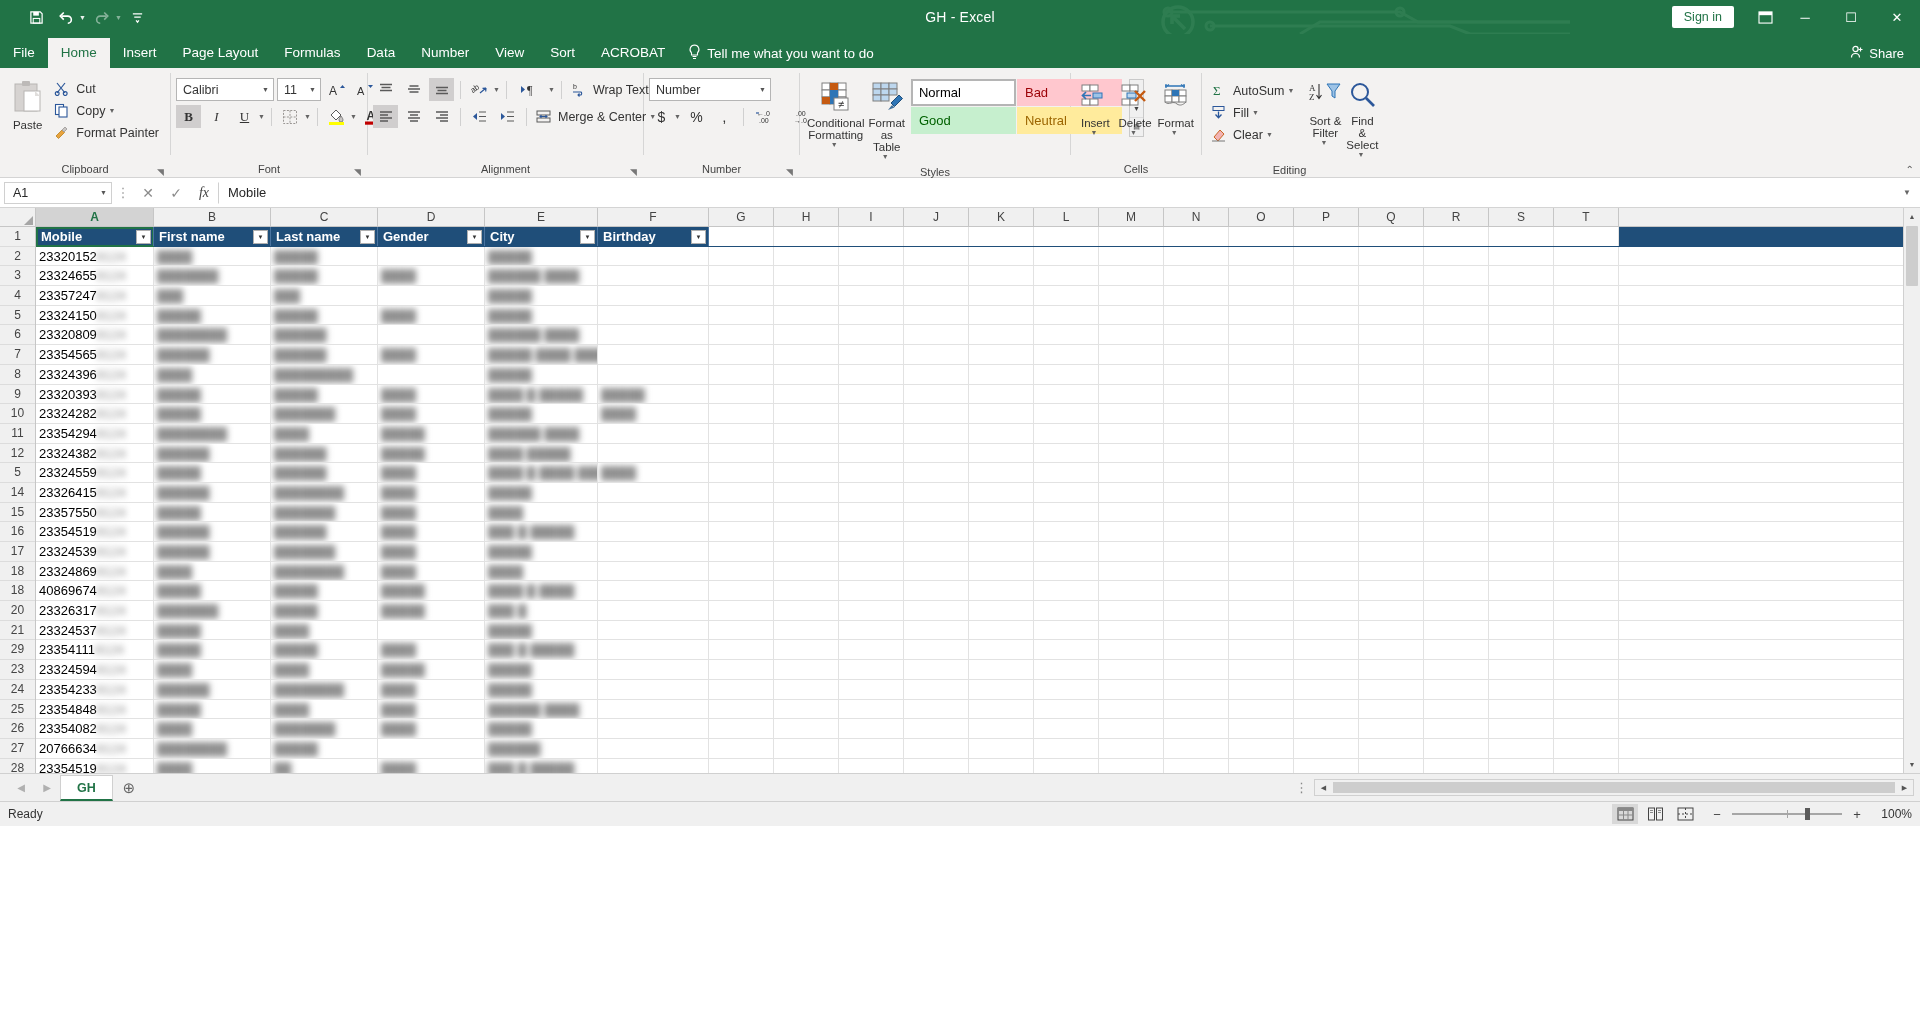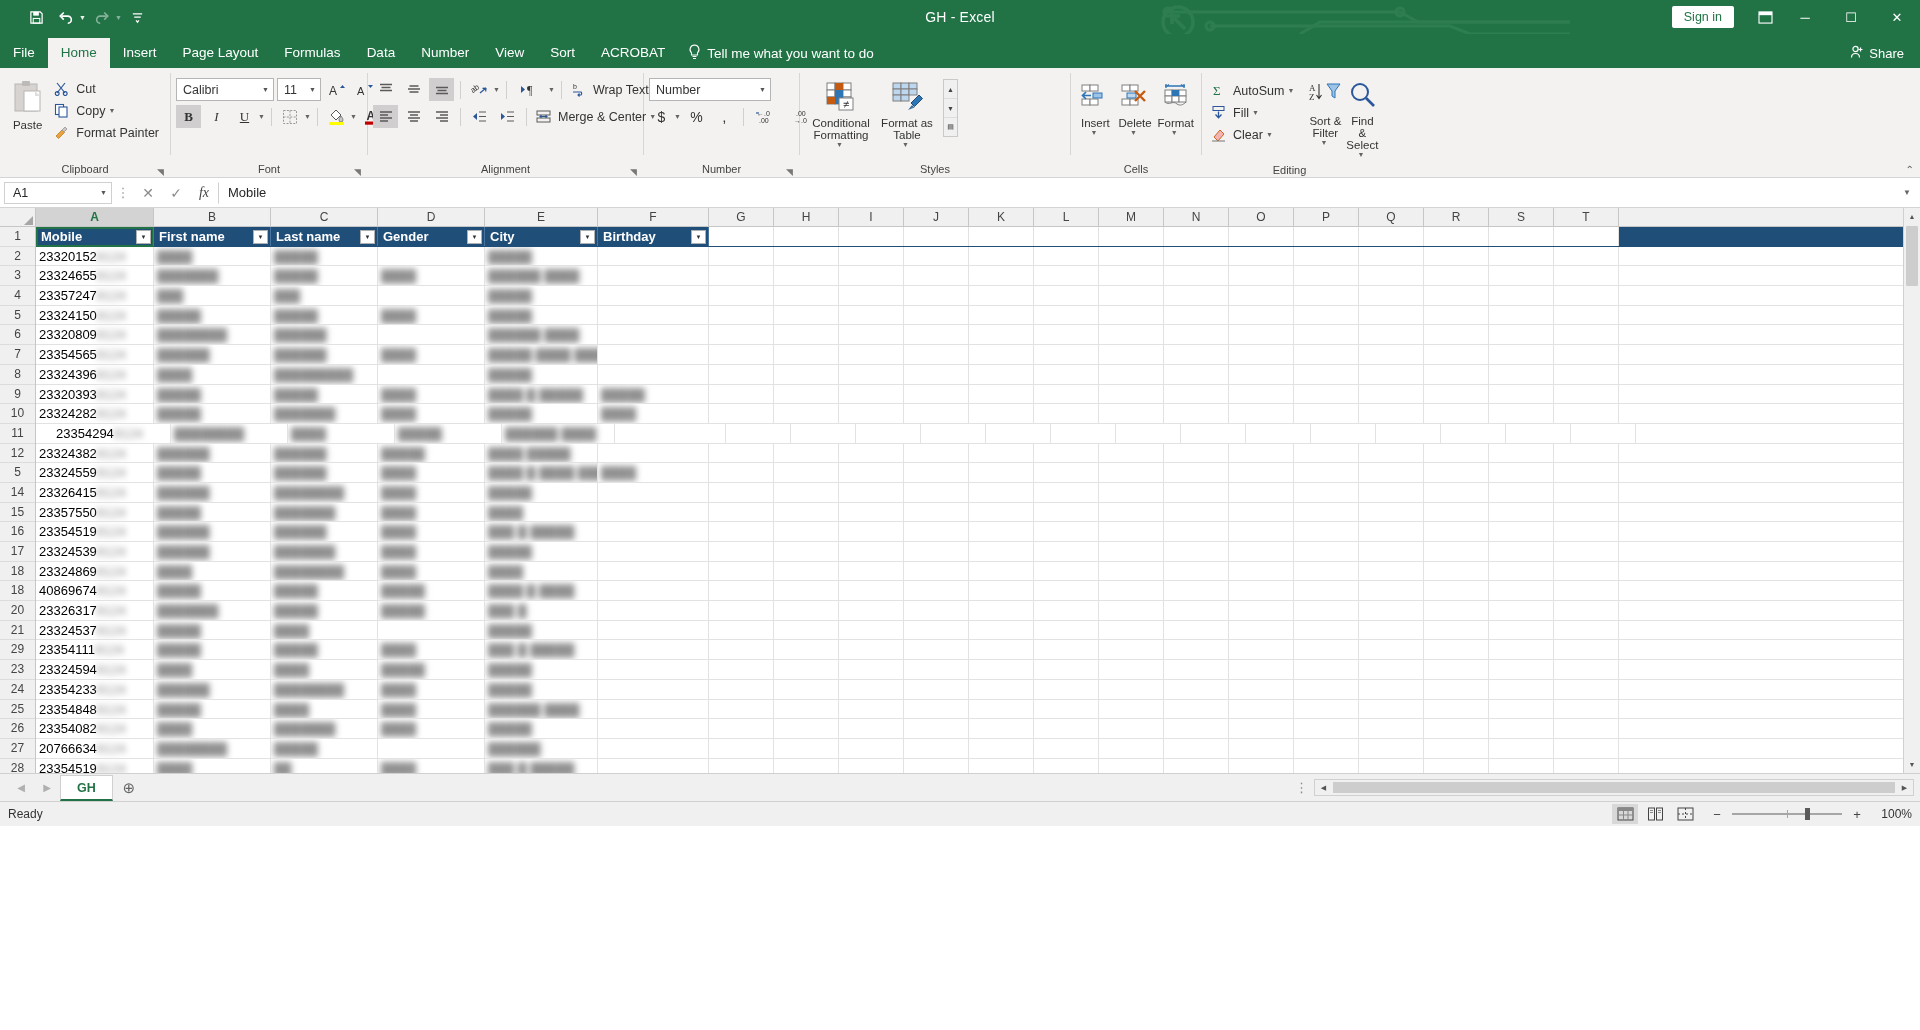--- a/index.html
+++ b/index.html
@@ -534,20 +534,26 @@
                 <rect x="12" y="14" width="8" height="6"></rect>
               </g>
               <path d="M22 22 L30 14 l3.5 3.5 L25.5 25.5z" fill="#2e75b6" stroke="#1f4e79"></path>
               <path d="M19 29 l4-5 2.5 2.5z" fill="#41719c"></path>
             </svg>
         </span>
         <span class="lbl">Format as Table</span>
         <span class="caret" style="color:#555">▼</span>
       </div>
       <div style="display:flex;align-items:flex-start;margin-left:4px;margin-top:1px">
+        <div style="display:grid;grid-template-columns:105px 110px;grid-gap:1px;">
+          <div class="stylebox" style="outline:2px solid #b5b5b5;outline-offset:-2px;background:#ffffff;color:#000000">Normal</div>
+          <div class="stylebox" style="background:#ffc7ce;color:#9c0006;border-color:#ffc7ce">Bad</div>
+          <div class="stylebox" style="background:#c6efce;color:#006100;border-color:#c6efce">Good</div>
+          <div class="stylebox" style="background:#ffeb9c;color:#9c6500;border-color:#ffeb9c">Neutral</div>
+        </div>
         <div class="scroller">
           <div>▲</div>
           <div>▼</div>
           <div>▤</div>
         </div>
       </div>
     </div>
     <div class="grp-label">
       <span>Styles</span>
     </div>
@@ -979,21 +985,21 @@
           <div class="cell" style="width: 65px; flex: 0 0 65px;"></div>
           <div class="cell" style="width: 65px; flex: 0 0 65px;"></div>
           <div class="cell" style="width: 65px; flex: 0 0 65px;"></div>
           <div class="cell" style="width: 65px; flex: 0 0 65px;"></div>
           <div class="cell" style="width: 65px; flex: 0 0 65px;"></div>
           <div class="cell" style="width: 65px; flex: 0 0 65px;"></div>
           <div class="cell" style="width: 65px; flex: 0 0 65px;"></div>
           <div class="cell" style="width: 65px; flex: 0 0 65px;"></div>
         </div>
         <div class="row">
-          <div class="cell" style="width: 118px; flex: 0 0 118px; margin-left: 17px;"><span class="numcell">23354294</span><span class="blurnum">8124</span></div>
+          <div class="cell" style="width: 118px; flex: 0 0 118px;"><span class="numcell">23354294</span><span class="blurnum">8124</span></div>
           <div class="cell" style="width: 117px; flex: 0 0 117px;"><span class="blurtxt">████████</span></div>
           <div class="cell" style="width: 107px; flex: 0 0 107px;"><span class="blurtxt">████</span></div>
           <div class="cell" style="width: 107px; flex: 0 0 107px;"><span class="blurtxt">█████</span></div>
           <div class="cell" style="width: 113px; flex: 0 0 113px;"><span class="blurtxt">██████ ████</span></div>
           <div class="cell" style="width: 111px; flex: 0 0 111px;"><span class="blurtxt"></span></div>
           <div class="cell" style="width: 65px; flex: 0 0 65px;"></div>
           <div class="cell" style="width: 65px; flex: 0 0 65px;"></div>
           <div class="cell" style="width: 65px; flex: 0 0 65px;"></div>
           <div class="cell" style="width: 65px; flex: 0 0 65px;"></div>
           <div class="cell" style="width: 65px; flex: 0 0 65px;"></div>

